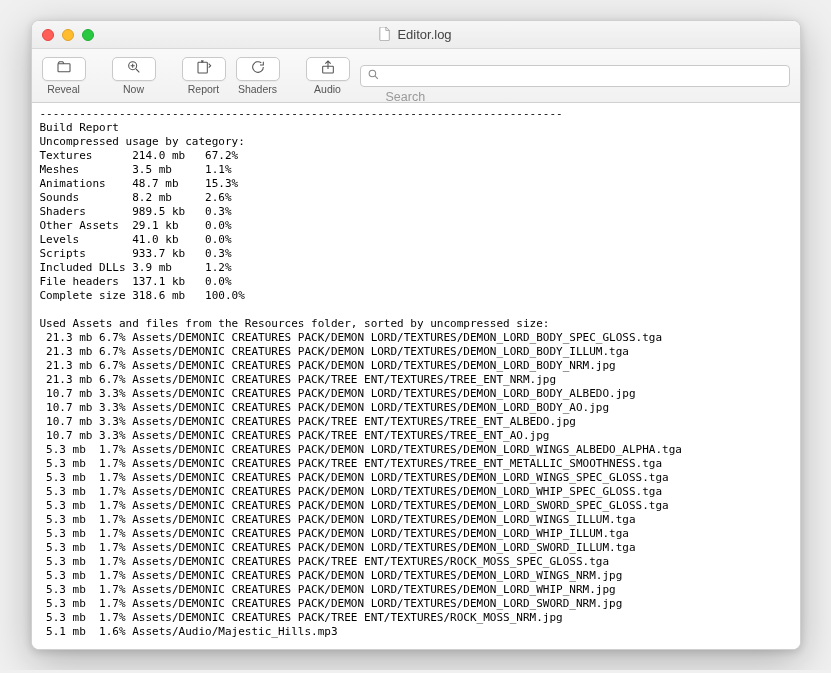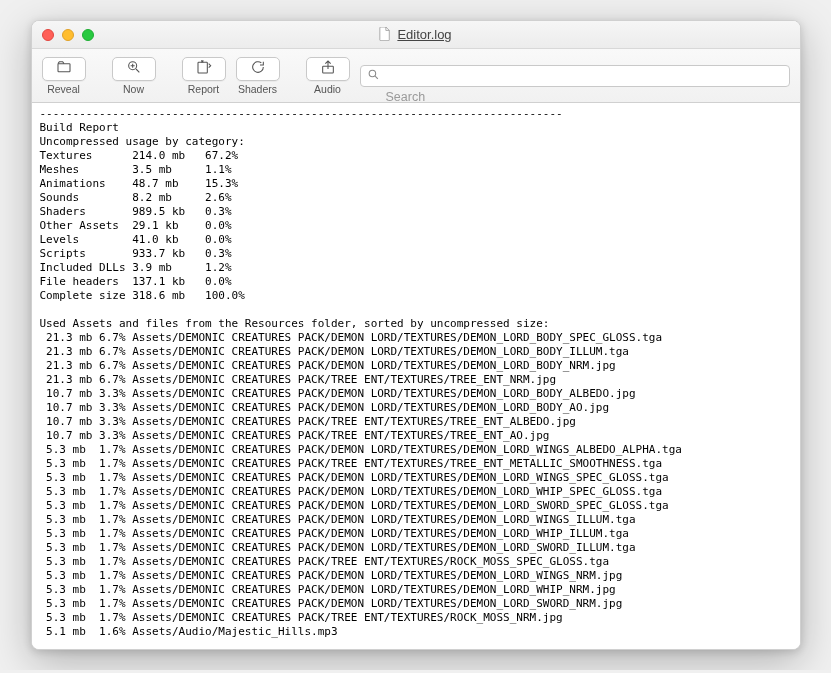--- a/index.html
+++ b/index.html
@@ -42,21 +42,20 @@
     .title-center {
       position: absolute;
       left: 0; right: 0;
       display: flex;
       justify-content: center;
       align-items: flex-start;
       gap: 6px;
       pointer-events: none;
       font-size: 13px;
       color: #444;
-      text-decoration: underline;
     }
     .doc-icon {
       display: inline-block;
       width: 12px; height: 14px;
     }
     .toolbar {
       height: 54px;
       background: linear-gradient(#f9f9f9, #f1f1f1);
       border-bottom: 1px solid #d0d0d0;
       display: flex;

